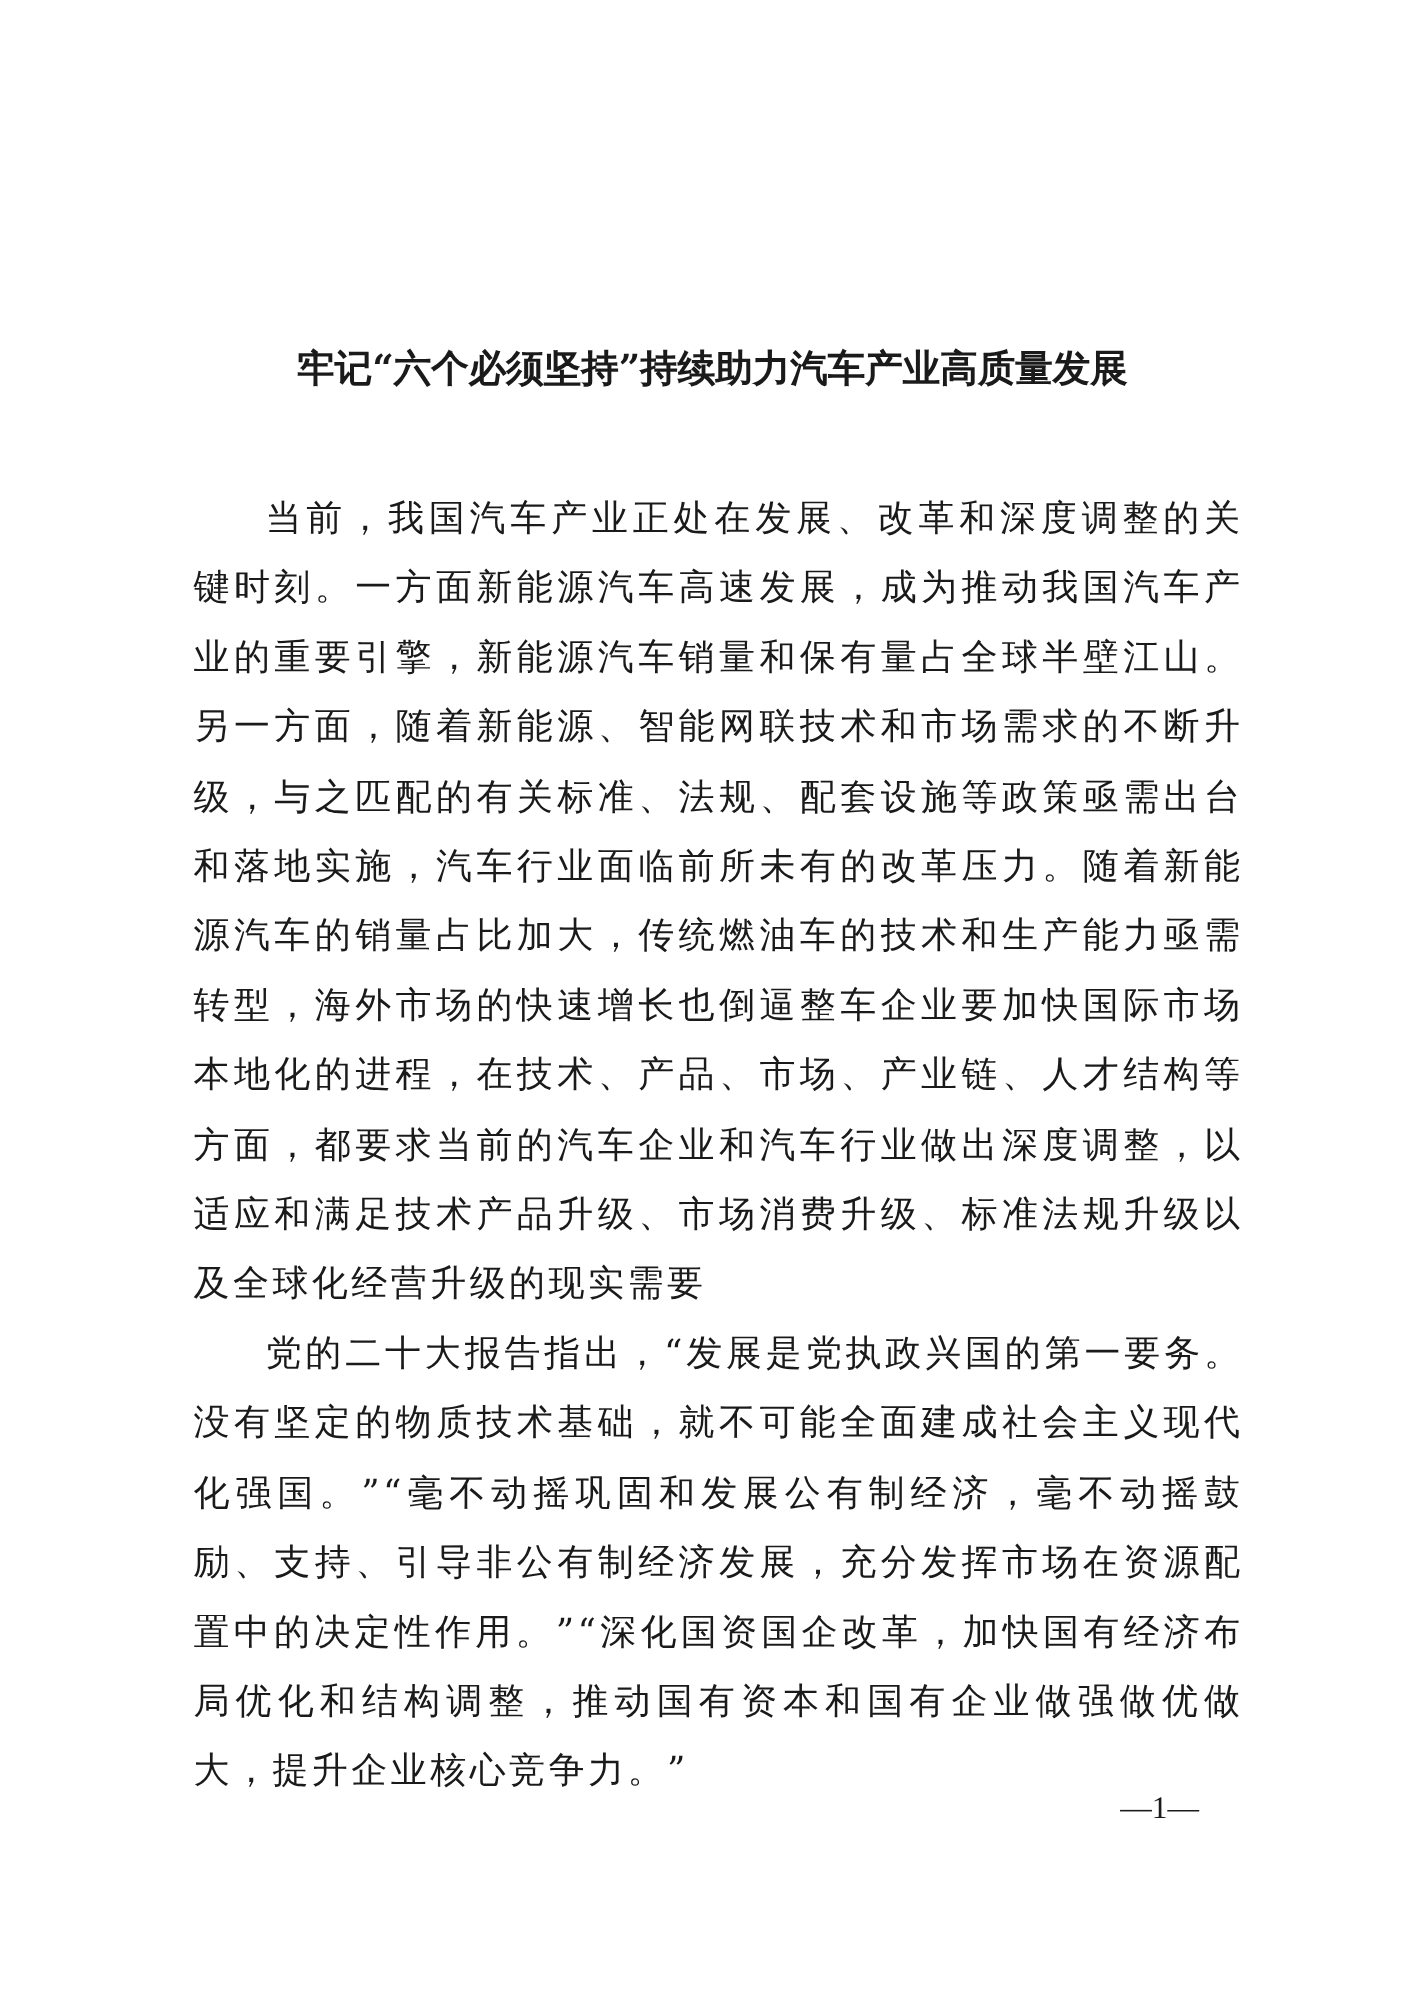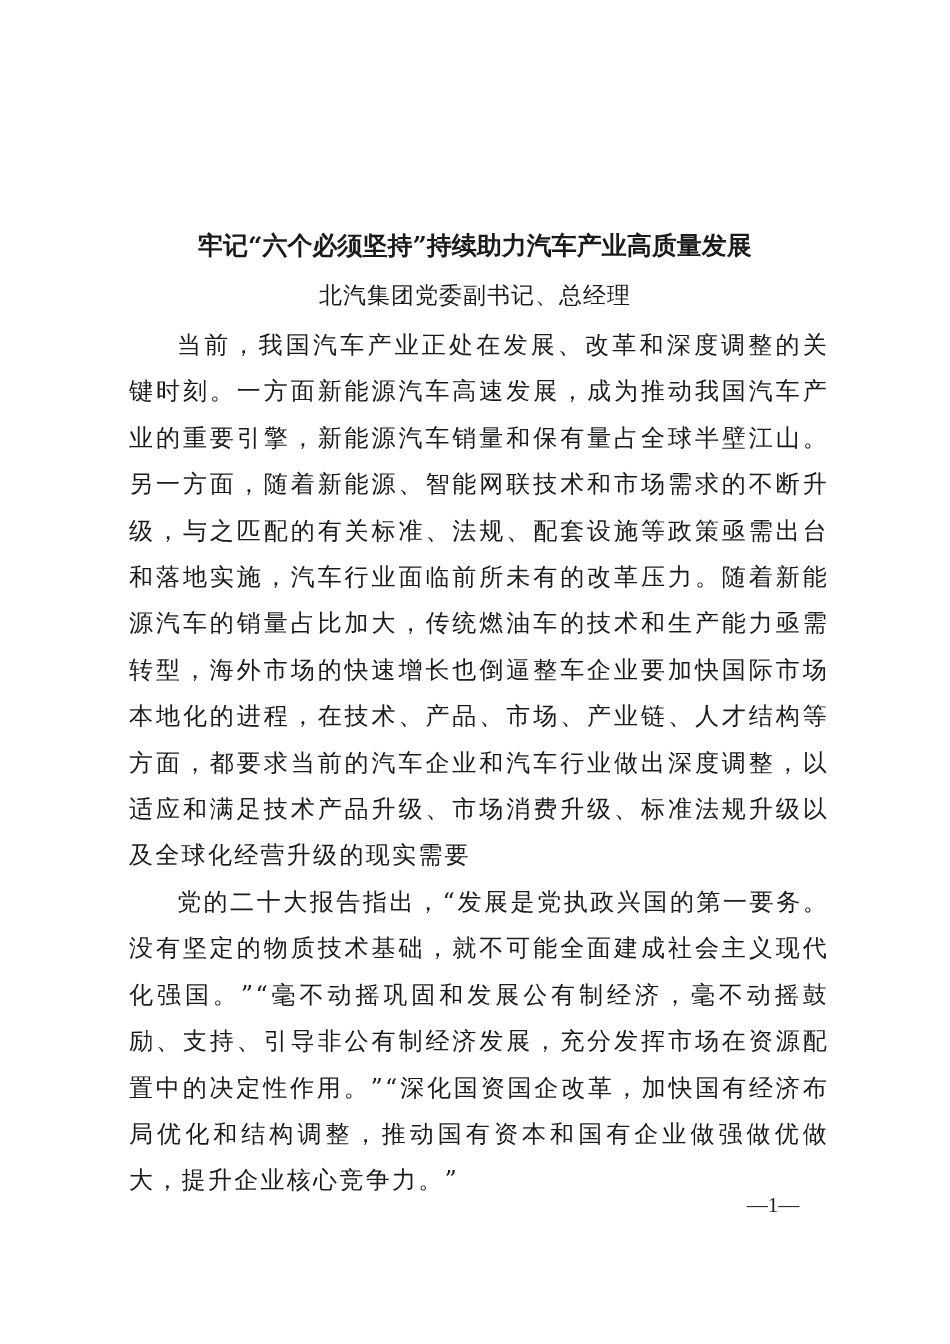--- a/index.html
+++ b/index.html
@@ -63,19 +63,18 @@
       font-size: 21px;
       line-height: 30px;
       font-family: "Liberation Serif", "DejaVu Serif", serif;
     }
   </style>
 </head>
 <body>
 
 <div class="page">
   <div class="title">牢记“六个必须坚持”持续助力汽车产业高质量发展</div>
-  <div class="author">北汽集团党委副书记、总经理</div>
   <div class="body-text">
     <p>当前，我国汽车产业正处在发展、改革和深度调整的关键时刻。一方面新能源汽车高速发展，成为推动我国汽车产业的重要引擎，新能源汽车销量和保有量占全球半壁江山。另一方面，随着新能源、智能网联技术和市场需求的不断升级，与之匹配的有关标准、法规、配套设施等政策亟需出台和落地实施，汽车行业面临前所未有的改革压力。随着新能源汽车的销量占比加大，传统燃油车的技术和生产能力亟需转型，海外市场的快速增长也倒逼整车企业要加快国际市场本地化的进程，在技术、产品、市场、产业链、人才结构等方面，都要求当前的汽车企业和汽车行业做出深度调整，以适应和满足技术产品升级、市场消费升级、标准法规升级以及全球化经营升级的现实需要</p>
     <p>党的二十大报告指出，“发展是党执政兴国的第一要务。没有坚定的物质技术基础，就不可能全面建成社会主义现代化强国。”“毫不动摇巩固和发展公有制经济，毫不动摇鼓励、支持、引导非公有制经济发展，充分发挥市场在资源配置中的决定性作用。”“深化国资国企改革，加快国有经济布局优化和结构调整，推动国有资本和国有企业做强做优做大，提升企业核心竞争力。”</p>
   </div>
   <div class="page-number">—1—</div>
 </div>
 
 </body></html>

